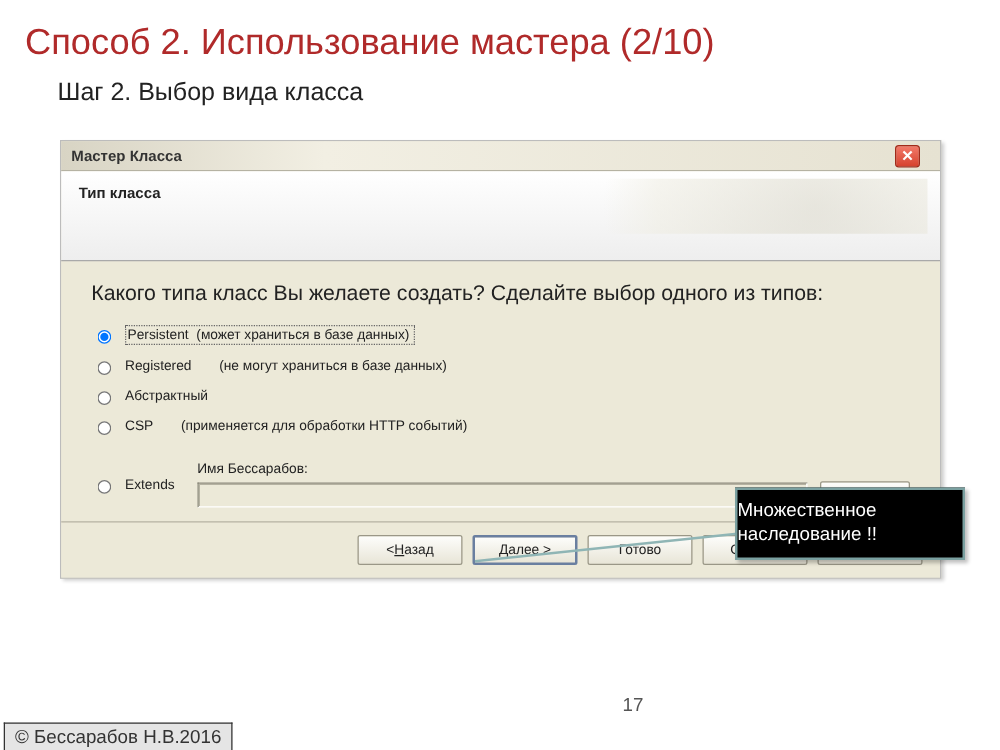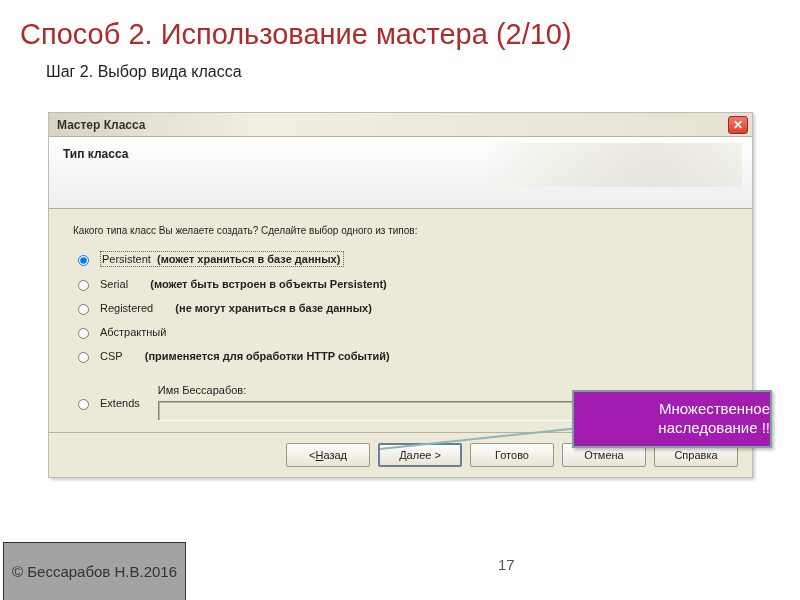--- a/index.html
+++ b/index.html
@@ -14,40 +14,40 @@
     overflow: hidden;
   }
   .slide-title {
     color: #b02a2a;
     font-size: 29px;
     font-weight: normal;
     padding: 18px 20px 6px 20px;
   }
   .subtitle {
     color: #222;
-    font-size: 16px;
+    font-size: 20px;
     padding: 6px 0 6px 46px;
   }
   .window {
     position: absolute;
     left: 48px;
     top: 112px;
     width: 705px;
     border: 1px solid #bcbcbc;
     background: #ece9d8;
     box-shadow: 2px 2px 3px rgba(0,0,0,0.2);
     font-size: 11px;
   }
   .titlebar {
     height: 24px;
     background: linear-gradient(90deg, #d8d4c4 0%, #f2efe3 30%, #e6e2d2 100%);
     display: flex;
     align-items: center;
     justify-content: space-between;
-    padding: 0 4px 0 8px;
+    padding: 0 16px 0 8px;
     border-bottom: 1px solid #b5b2a2;
   }
   .titlebar-text {
     font-weight: bold;
     font-size: 12px;
     color: #333;
   }
   .close-btn {
     width: 20px;
     height: 18px;
@@ -79,21 +79,21 @@
     width: 300px;
     height: 44px;
     background: radial-gradient(circle at 70% 50%, #d6d3c3 0%, #eeece0 60%, transparent 80%);
     opacity: 0.5;
   }
   .wiz-body {
     padding: 16px 24px 4px 24px;
     background: #ece9d8;
   }
   .prompt {
-    font-size: 10px;
+    font-size: 17px;
     color: #222;
     margin-bottom: 10px;
   }
   .radio-group { }
   .radio-row {
     display: flex;
     align-items: center;
     gap: 8px;
     padding: 5px 0;
     font-size: 11px;
@@ -102,21 +102,20 @@
   .radio-row .rb {
     width: 11px;
     height: 11px;
     flex-shrink: 0;
   }
   .radio-row .main-name {
     white-space: nowrap;
   }
   .radio-row .desc {
     color: #222;
-    font-weight: bold;
   }
   .selected-highlight {
     border: 1px dotted #666;
     padding: 1px 3px 1px 1px;
   }
   .extends-row {
     display: flex;
     align-items: center;
     gap: 18px;
     margin-top: 16px;
@@ -180,30 +179,30 @@
     padding: 0 8px;
   }
   .wiz-btn.default {
     border: 2px solid #6a7fa0;
     padding: 0 7px;
   }
   .callout-box {
     position: absolute;
     right: 28px;
     top: 390px;
-    width: 200px;
+    width: 184px;
     height: 58px;
-    background: #a21caf;
+    background: #000000;
     border: 2px solid #7aa0a0;
     color: #ffffff;
     font-size: 15px;
     text-align: center;
     display: flex;
     flex-direction: column;
-    align-items: flex-end;
+    align-items: flex-start;
     justify-content: center;
     line-height: 1.25;
     box-shadow: 2px 2px 3px rgba(0,0,0,0.25);
   }
   .callout-line {
     position: absolute;
     left: 380px;
     top: 448px;
     width: 230px;
     height: 2px;
@@ -217,24 +216,24 @@
     top: 556px;
     font-size: 15px;
     color: #555;
   }
   .footer-author {
     position: absolute;
     left: 3px;
     bottom: 0px;
     border: 1px solid #333;
     border-bottom: none;
-    padding: 20px 8px;
+    padding: 2px 8px;
     font-size: 15px;
     color: #333;
-    background: #a3a3a3;
+    background: #e5e5e5;
   }
   .underline { text-decoration: underline; }
 </style>
 </head>
 <body>
 
 <div class="slide-title">Способ 2. Использование мастера (2/10)</div>
 <div class="subtitle">Шаг 2. Выбор вида класса</div>
 
 <div class="window">
@@ -253,24 +252,20 @@
 
     <div class="radio-group">
 
       <label class="radio-row">
         <input type="radio" name="ct" class="rb" checked="" style="">
         <span class="selected-highlight">
           <span class="main-name">Persistent</span>&nbsp;&nbsp;<span class="desc">(может храниться в базе данных)</span>
         </span>
       </label>
 
-      <label class="radio-row">
-        <input type="radio" name="ct" class="rb" style="">
-        <span class="main-name">Serial</span>&nbsp;&nbsp;<span class="desc">(может быть встроен в объекты Persistent)</span>
-      </label>
 
       <label class="radio-row">
         <input type="radio" name="ct" class="rb" style="">
         <span class="main-name">Registered</span>&nbsp;&nbsp;<span class="desc">(не могут храниться в базе данных)</span>
       </label>
 
       <label class="radio-row">
         <input type="radio" name="ct" class="rb" style="">
         <span class="main-name">Абстрактный</span>
       </label>

